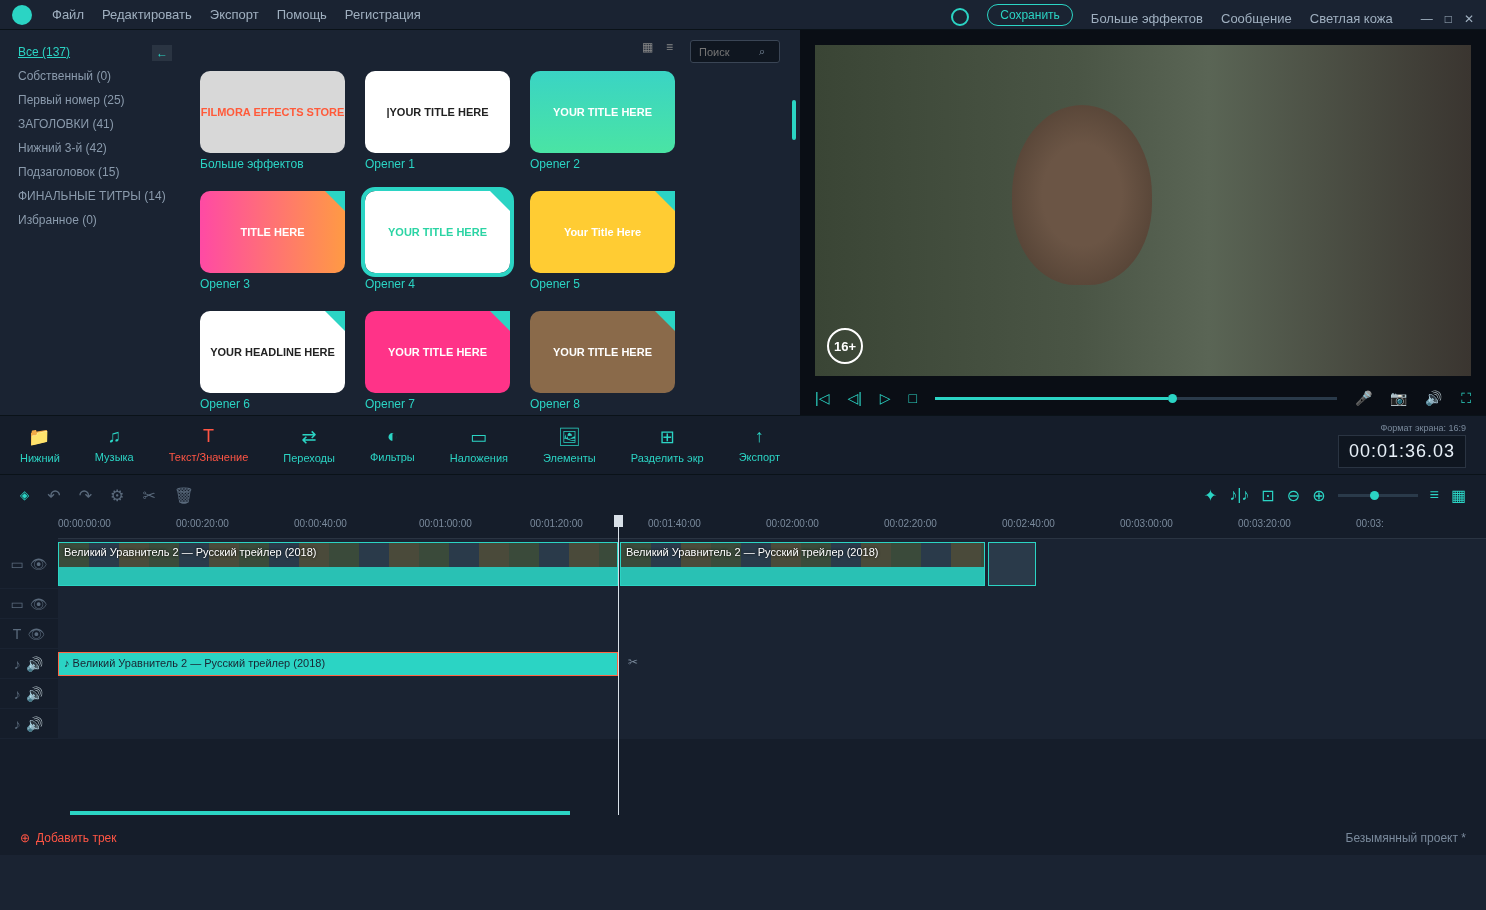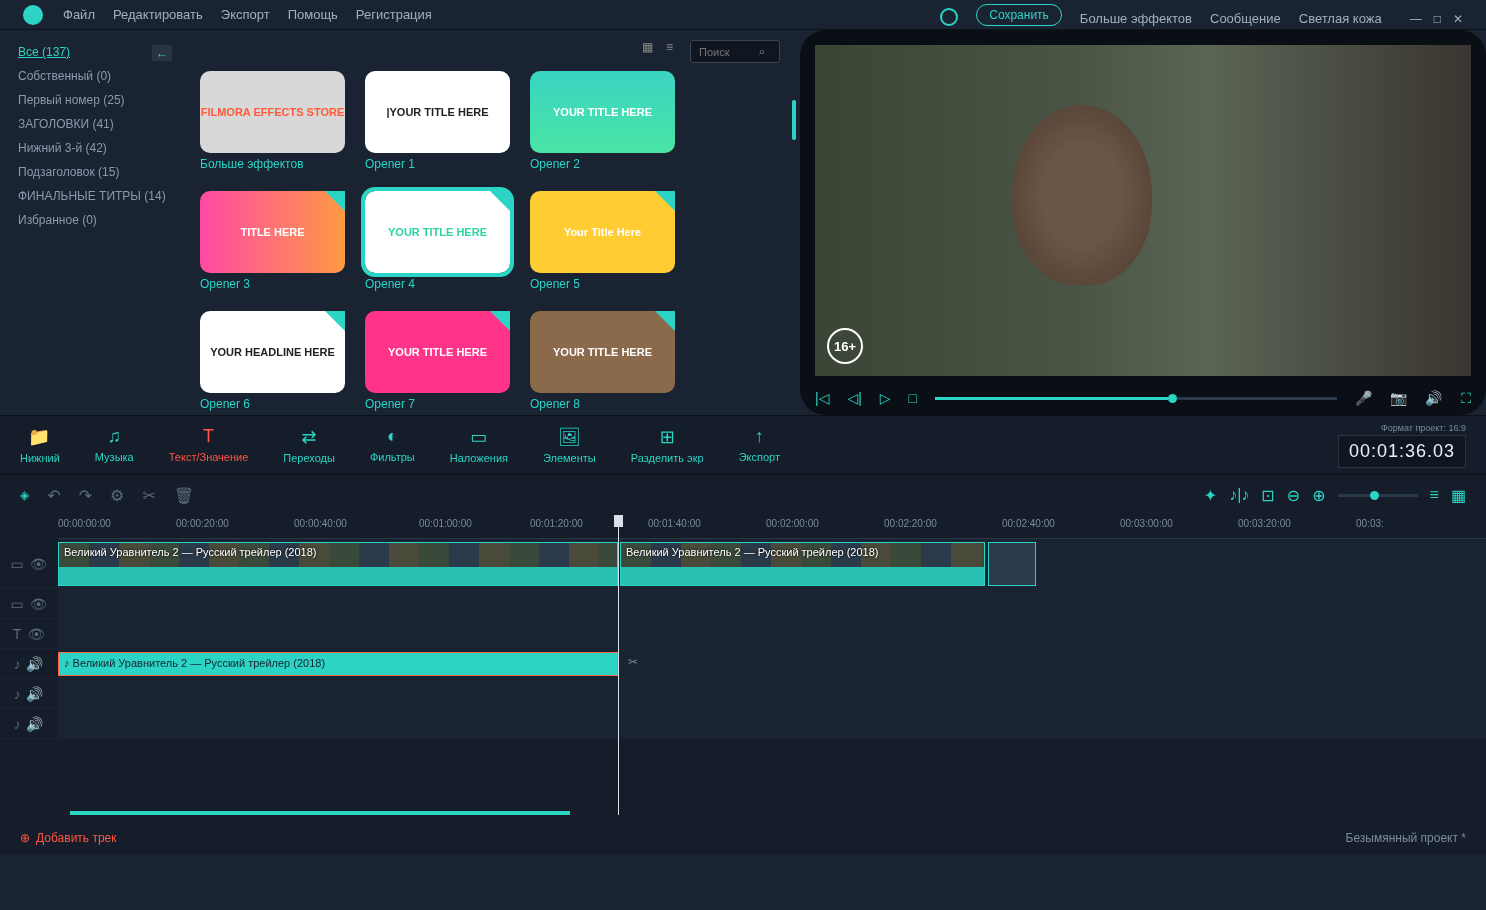--- a/index.html
+++ b/index.html
@@ -1,17 +1,17 @@
 <!DOCTYPE html>
 <html><head>
 <meta charset="utf-8">
 <style>
 * { margin:0; padding:0; box-sizing:border-box; font-family:Arial,sans-serif; }
 body { background:#1a2332; color:#b8c5d6; width:1486px; height:910px; overflow:hidden; font-size:12px; }
-.titlebar { height:30px; background:#1a2332; display:flex; align-items:center; padding:0 23px; border-bottom:1px solid #0a1218; }
+.titlebar { height:30px; background:#1a2332; display:flex; align-items:center; padding:0 12px; border-bottom:1px solid #0a1218; }
 .logo { width:20px; height:20px; background:#2bd4c4; border-radius:50%; margin-right:20px; }
 .menu { display:flex; gap:18px; }
 .menu-item { color:#a0b0c0; cursor:pointer; font-size:13px; }
 .spacer { flex:1; }
 .right-menu { display:flex; align-items:flex-end; gap:18px; }
 .user-icon { width:18px; height:18px; border:2px solid #2bd4c4; border-radius:50%; }
 .save-btn { background:transparent; border:1px solid #2bd4c4; color:#2bd4c4; padding:3px 12px; border-radius:12px; font-size:12px; cursor:pointer; }
 .win-controls { display:flex; gap:12px; color:#a0b0c0; margin-left:10px; }
 .upper { display:flex; height:385px; }
 .browser { width:800px; background:#1a2332; display:flex; }
@@ -23,21 +23,21 @@
 .grid-top { display:flex; justify-content:flex-end; gap:8px; margin-bottom:8px; }
 .view-icon { width:16px; height:16px; color:#888; }
 .search-box { background:#0f1620; border:1px solid #3a4555; border-radius:3px; padding:4px 8px; width:90px; color:#7a8a9c; font-size:11px; display:flex; align-items:center; }
 .search-box input { background:transparent; border:none; color:#b8c5d6; width:60px; outline:none; font-size:11px; }
 .thumbs { display:grid; grid-template-columns:repeat(3,145px); gap:20px 20px; }
 .thumb { cursor:pointer; }
 .thumb-img { width:145px; height:82px; border-radius:10px; display:flex; align-items:center; justify-content:center; font-weight:bold; font-size:11px; color:#fff; position:relative; text-align:center; }
 .dl-badge { position:absolute; top:0; right:0; width:0; height:0; border-left:20px solid transparent; border-top:20px solid #2bd4c4; }
 .thumb-label { color:#2bd4c4; font-size:12px; margin-top:4px; }
 .scroll-ind { position:absolute; right:4px; top:70px; width:4px; height:40px; background:#2bd4c4; border-radius:2px; }
-.preview { flex:1; background:#0a0e15; display:flex; flex-direction:column;border-radius:26px; }
+.preview { flex:1; background:#0a0e15; display:flex; flex-direction:column; }
 .video { flex:1; background:#000; display:flex; align-items:center; justify-content:center; position:relative; margin:15px 15px 5px 15px; }
 .video-frame { width:100%; height:100%; background:linear-gradient(90deg,#3a4535 0%,#4a5545 40%,#5a6555 60%,#3a3530 100%); position:relative; }
 .face { position:absolute; left:30%; top:18%; width:140px; height:180px; background:radial-gradient(ellipse,#6b5545 40%,#4a3a2e 100%); border-radius:50% 50% 45% 45%; }
 .age-badge { position:absolute; bottom:12px; left:12px; width:36px; height:36px; border:2px solid #fff; border-radius:50%; color:#fff; font-size:13px; font-weight:bold; display:flex; align-items:center; justify-content:center; }
 .controls { height:34px; display:flex; align-items:center; padding:0 15px; gap:18px; }
 .ctrl-btn { color:#2bd4c4; cursor:pointer; font-size:14px; }
 .prog-bar { flex:1; height:3px; background:#2a3a4a; position:relative; }
 .prog-fill { width:58%; height:100%; background:#2bd4c4; }
 .prog-handle { position:absolute; left:58%; top:-3px; width:9px; height:9px; background:#2bd4c4; border-radius:50%; }
 .tabs { height:60px; background:#151d2a; display:flex; align-items:center; padding:0 20px; gap:35px; border-top:1px solid #0a1218; border-bottom:1px solid #0a1218; }
@@ -220,21 +220,21 @@
       <div class="tab">
         <div class="tab-icon">⊞</div>
         <div>Разделить экр</div>
       </div>
       <div class="tab">
         <div class="tab-icon">↑</div>
         <div>Экспорт</div>
       </div>
     </div>
   <div class="timecode-box">
-    <div class="format-label">Формат проект: 16:9</div>
+    <div class="format-label">Формат экрана: 16:9</div>
     <div class="timecode">00:01:36.03</div>
   </div>
 </div>
 
 <div class="timeline-tools">
   <span style="color:#2bd4c4;">◈</span>
   <span class="tl-tool">↶</span>
   <span class="tl-tool">↷</span>
   <span class="tl-tool">⚙</span>
   <span class="tl-tool">✂</span>

